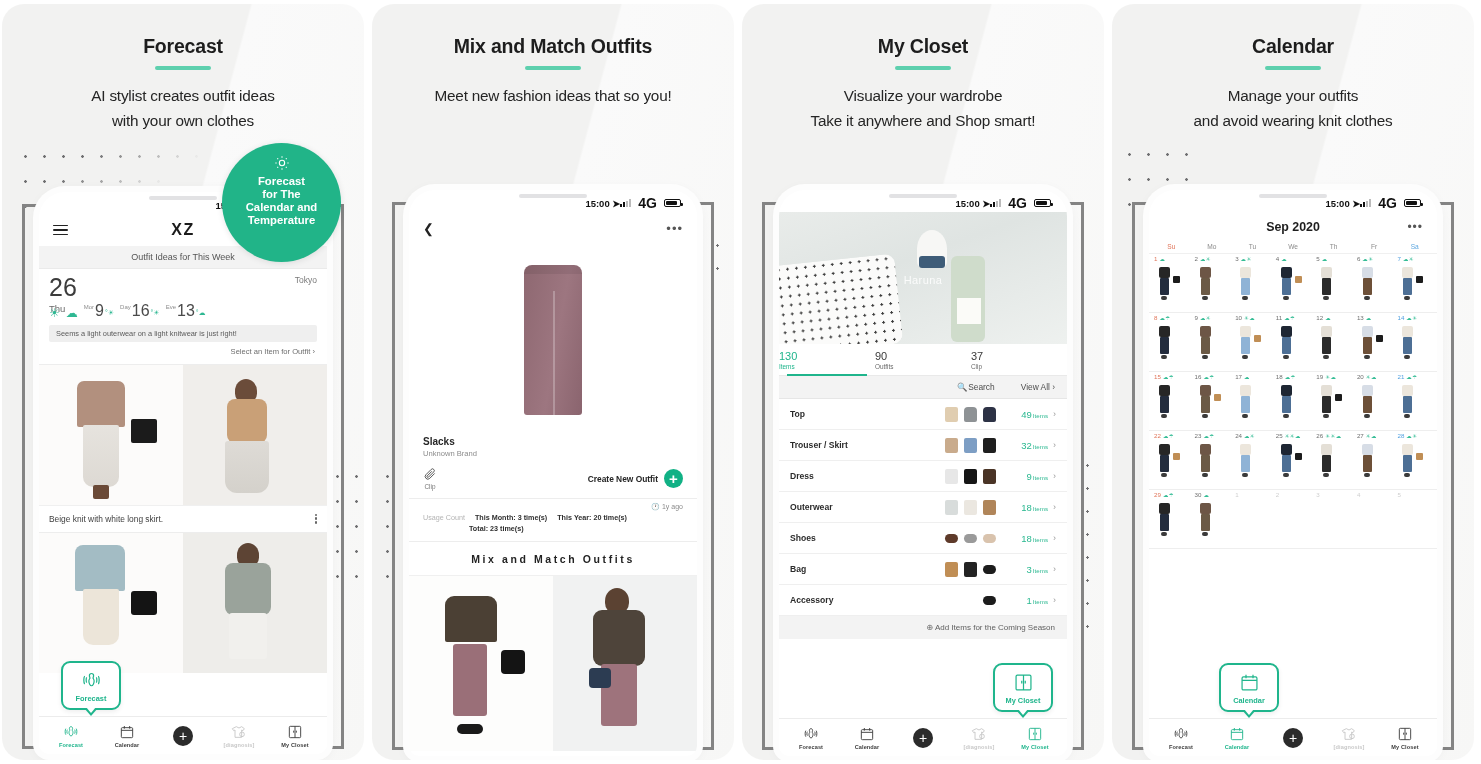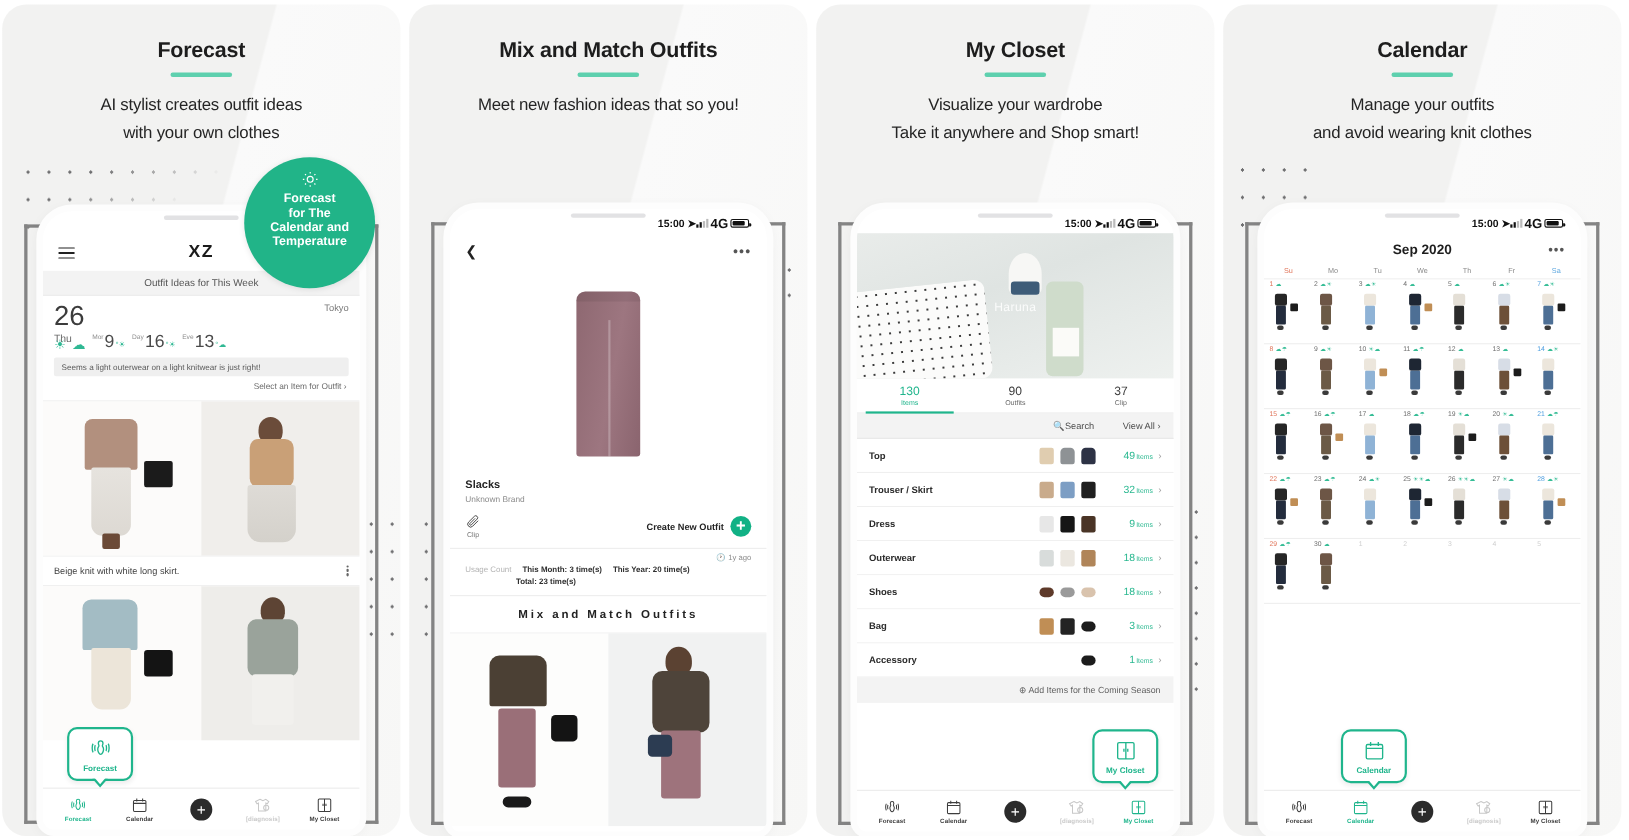--- a/index.html
+++ b/index.html
@@ -76,21 +76,21 @@
   .statusbar {
     height: 22px; display: flex; align-items: center;
     justify-content: flex-end; padding: 4px 16px 0 16px;
     font-size: 9.5px; font-weight: bold; color: #111;
     position: relative;
   }
   .notch {
     position: absolute; left: 50%; transform: translateX(-50%);
     top: 4px; width: 68px; height: 4px; background: #e2e2e4; border-radius: 3px;
   }
-  .sb-right { display: flex; align-items: center; gap: 2px; font-size: 12px; }
+  .sb-right { display: flex; align-items: center; gap: 7px; font-size: 14px; }
   .bars { display: inline-flex; align-items: flex-end; gap: 1px; height: 8px; }
   .bars i { display: block; width: 2px; background: #111; }
   .bars i:nth-child(1){height:3px} .bars i:nth-child(2){height:5px}
   .bars i:nth-child(3){height:6.5px;background:#bbb} .bars i:nth-child(4){height:8px;background:#bbb}
   .batt { width: 17px; height: 8px; border: 1.2px solid #111; border-radius: 2px; position: relative; }
   .batt::after { content:''; position:absolute; left:1px; top:1px; bottom:1px; width: 11px; background:#111; border-radius:1px;}
   .batt::before { content:''; position:absolute; right:-3px; top:2.5px; width:1.6px; height:3px; background:#111; border-radius:0 1px 1px 0;}
 
   
   .appbar { height: 32px; display:flex; align-items:center; justify-content:center; position:relative; background:#fff;}
@@ -187,21 +187,21 @@
   .ago { text-align:right; font-size:7px; color:#8a8a8a; }
   .urow { display:flex; gap:10px; font-size:7.2px; color:#2f2f2f; font-weight:bold; margin-top:2px;}
   .urow .ul { color:#b4b4b4; font-weight:normal;}
   .mm-title { text-align:center; font-size:10.5px; font-weight:bold; letter-spacing:2.6px; color:#232323; padding:11px 0 10px; border-top:1px solid #ededed;}
 
   
   .hero { height:132px; position:relative; overflow:hidden;
           background: linear-gradient(160deg,#e9ecea,#dfe4e2 40%,#eef1ef); }
   .hero .hname{position:absolute; left:0; right:0; top:62px; text-align:center; color:rgba(255,255,255,.85); font-size:11px; letter-spacing:.4px;}
   .statsrow { display:flex; background:#fff; border-bottom:1px solid #e9e9e9;}
-  .stat { flex:1; text-align:center; padding:6px 0 5px; position:relative;}
+  .stat { flex:1; padding:6px 0 5px; position:relative;}
   .stat .n { font-size:11px; color:#3a3a3a; }
   .stat .l { font-size:6.4px; color:#6a6a6a; margin-top:1px;}
   .stat.sel .n, .stat.sel .l { color:#1fb58c; }
   .stat.sel::after{content:'';position:absolute;left:8px;right:8px;bottom:-1px;height:1.6px;background:#1fb58c;}
   .searchrow { background:#f3f3f3; display:flex; justify-content:flex-end; gap:26px; padding:6px 12px; font-size:8.4px; color:#4c4c4c; border-bottom:1px solid #e6e6e6;}
   .catrow { display:flex; align-items:center; background:#fff; border-bottom:1px solid #efefef; padding:0 11px; height:31px;}
   .catname { font-size:8.6px; font-weight:bold; color:#2c2c2c; flex:1;}
   .thumbs { display:flex; gap:6px; align-items:center; margin-right:12px;}
   .th { width:13px;height:15px;border-radius:2px;}
   .catcount { font-size:9.5px; color:#2ab890; min-width:40px; text-align:right;}

